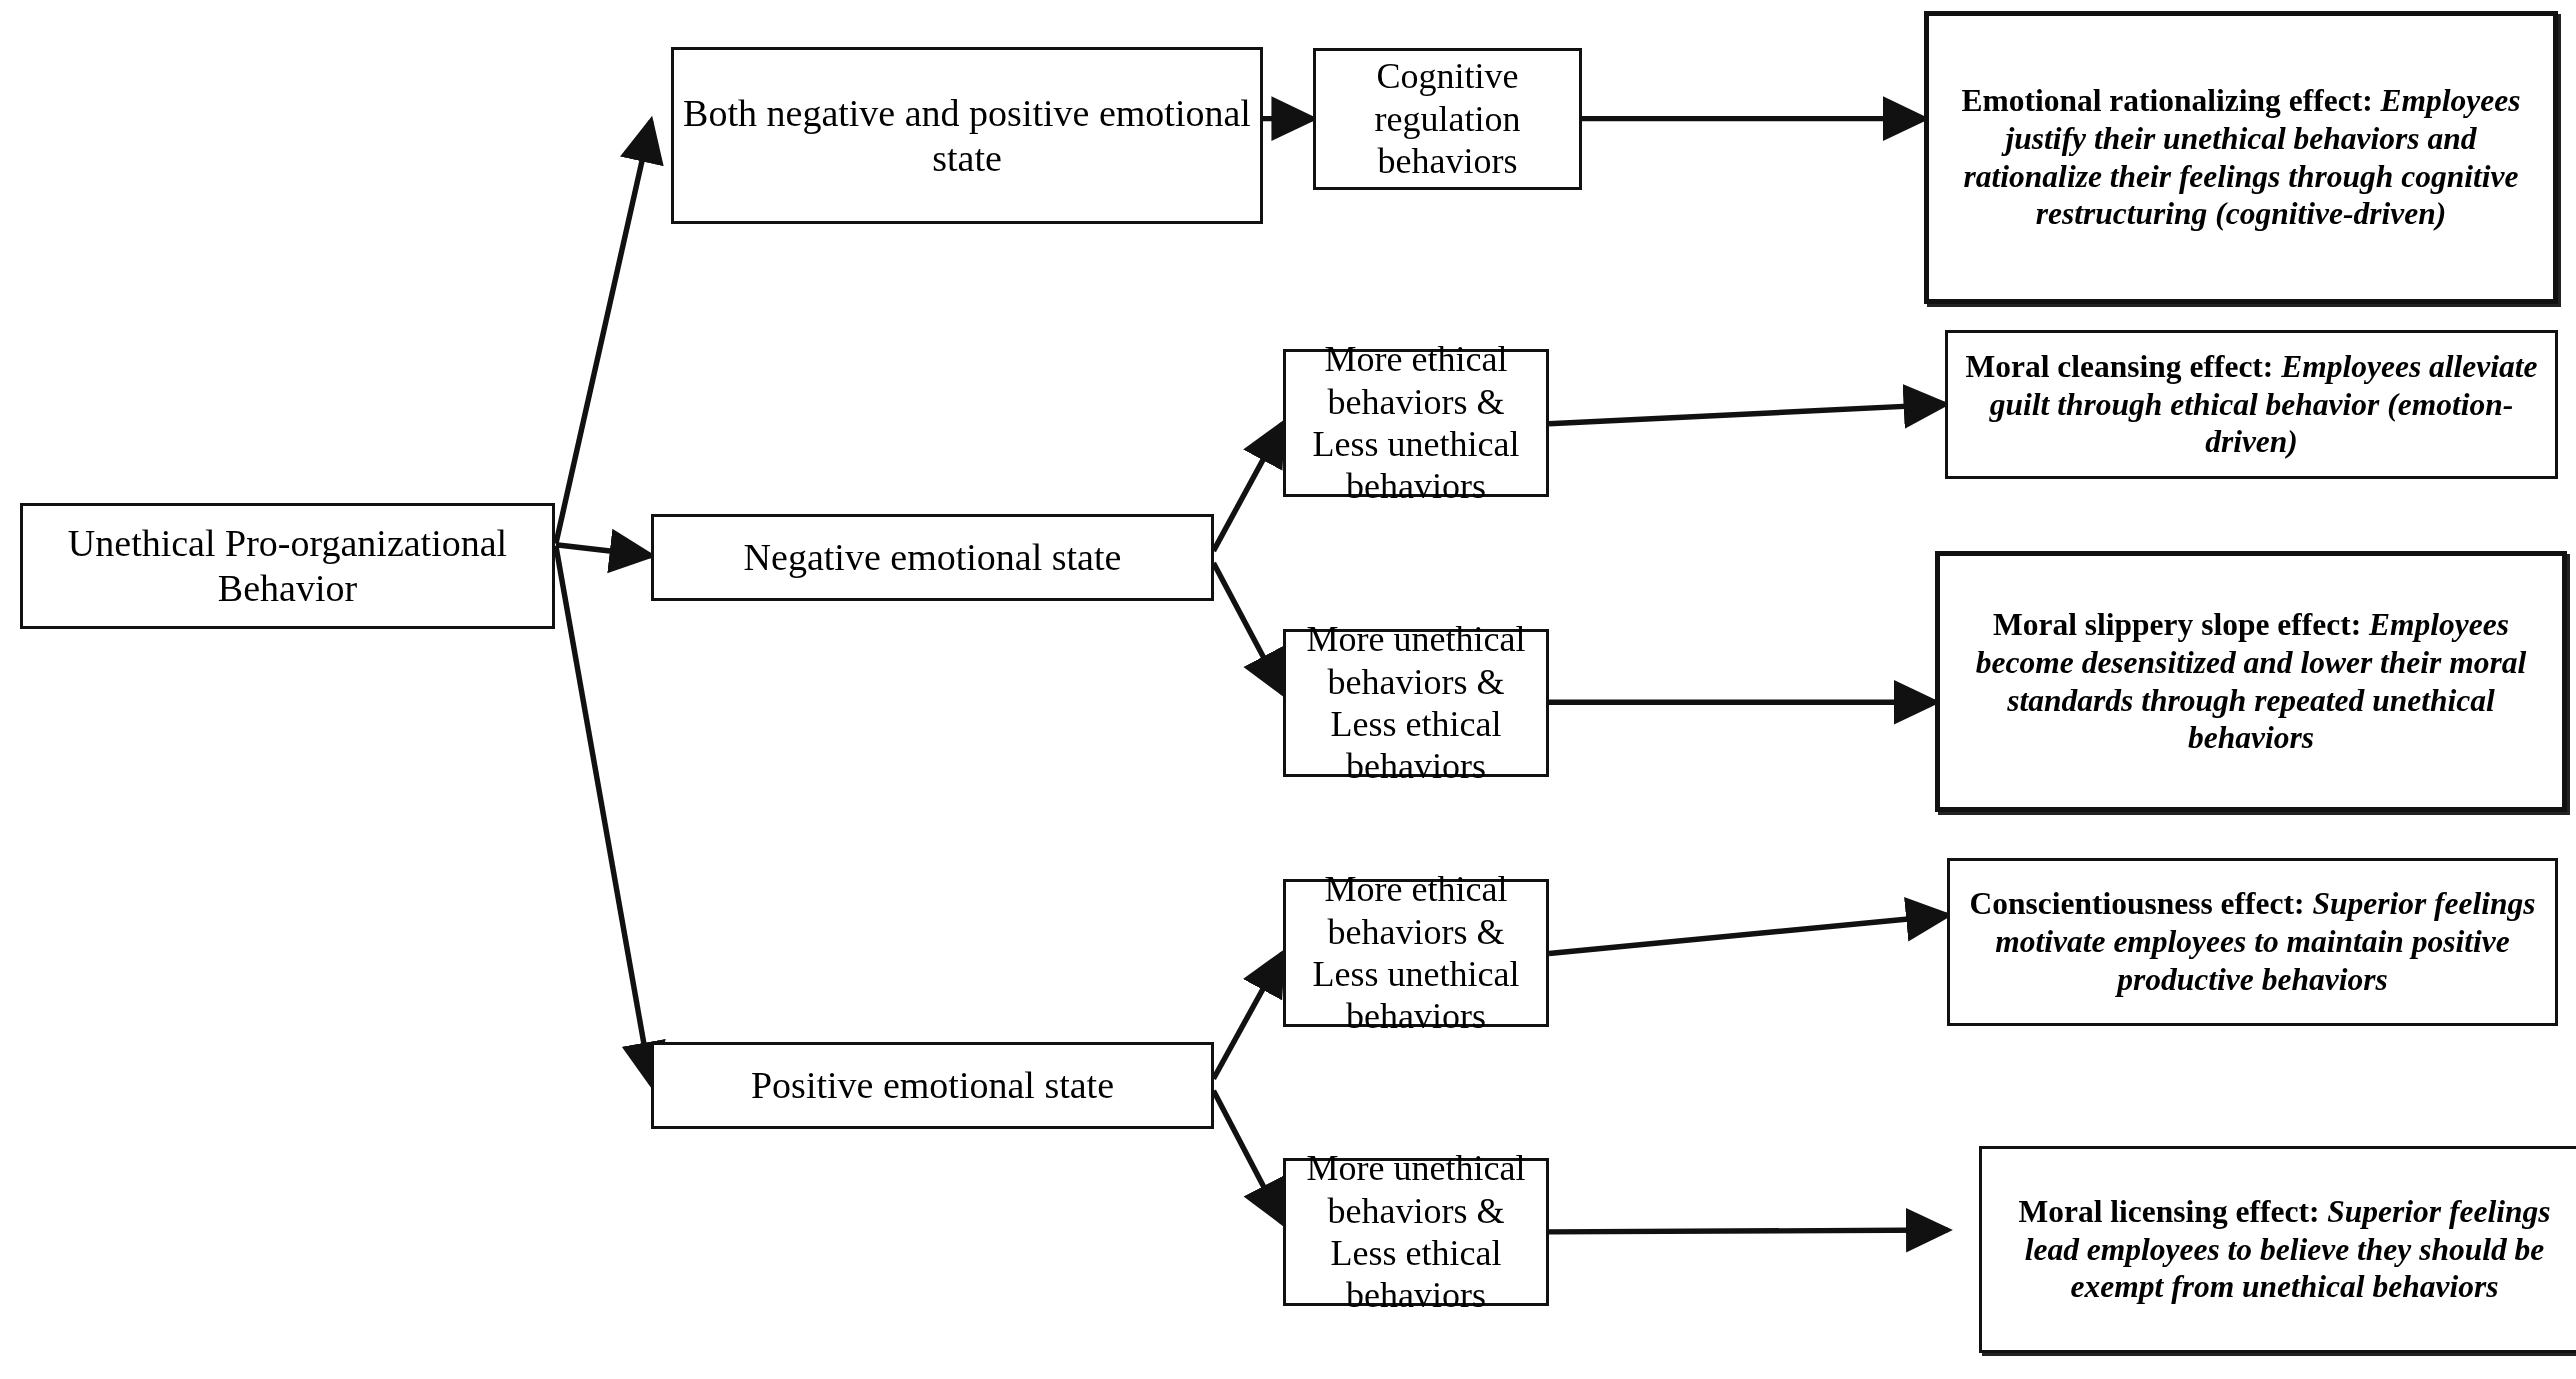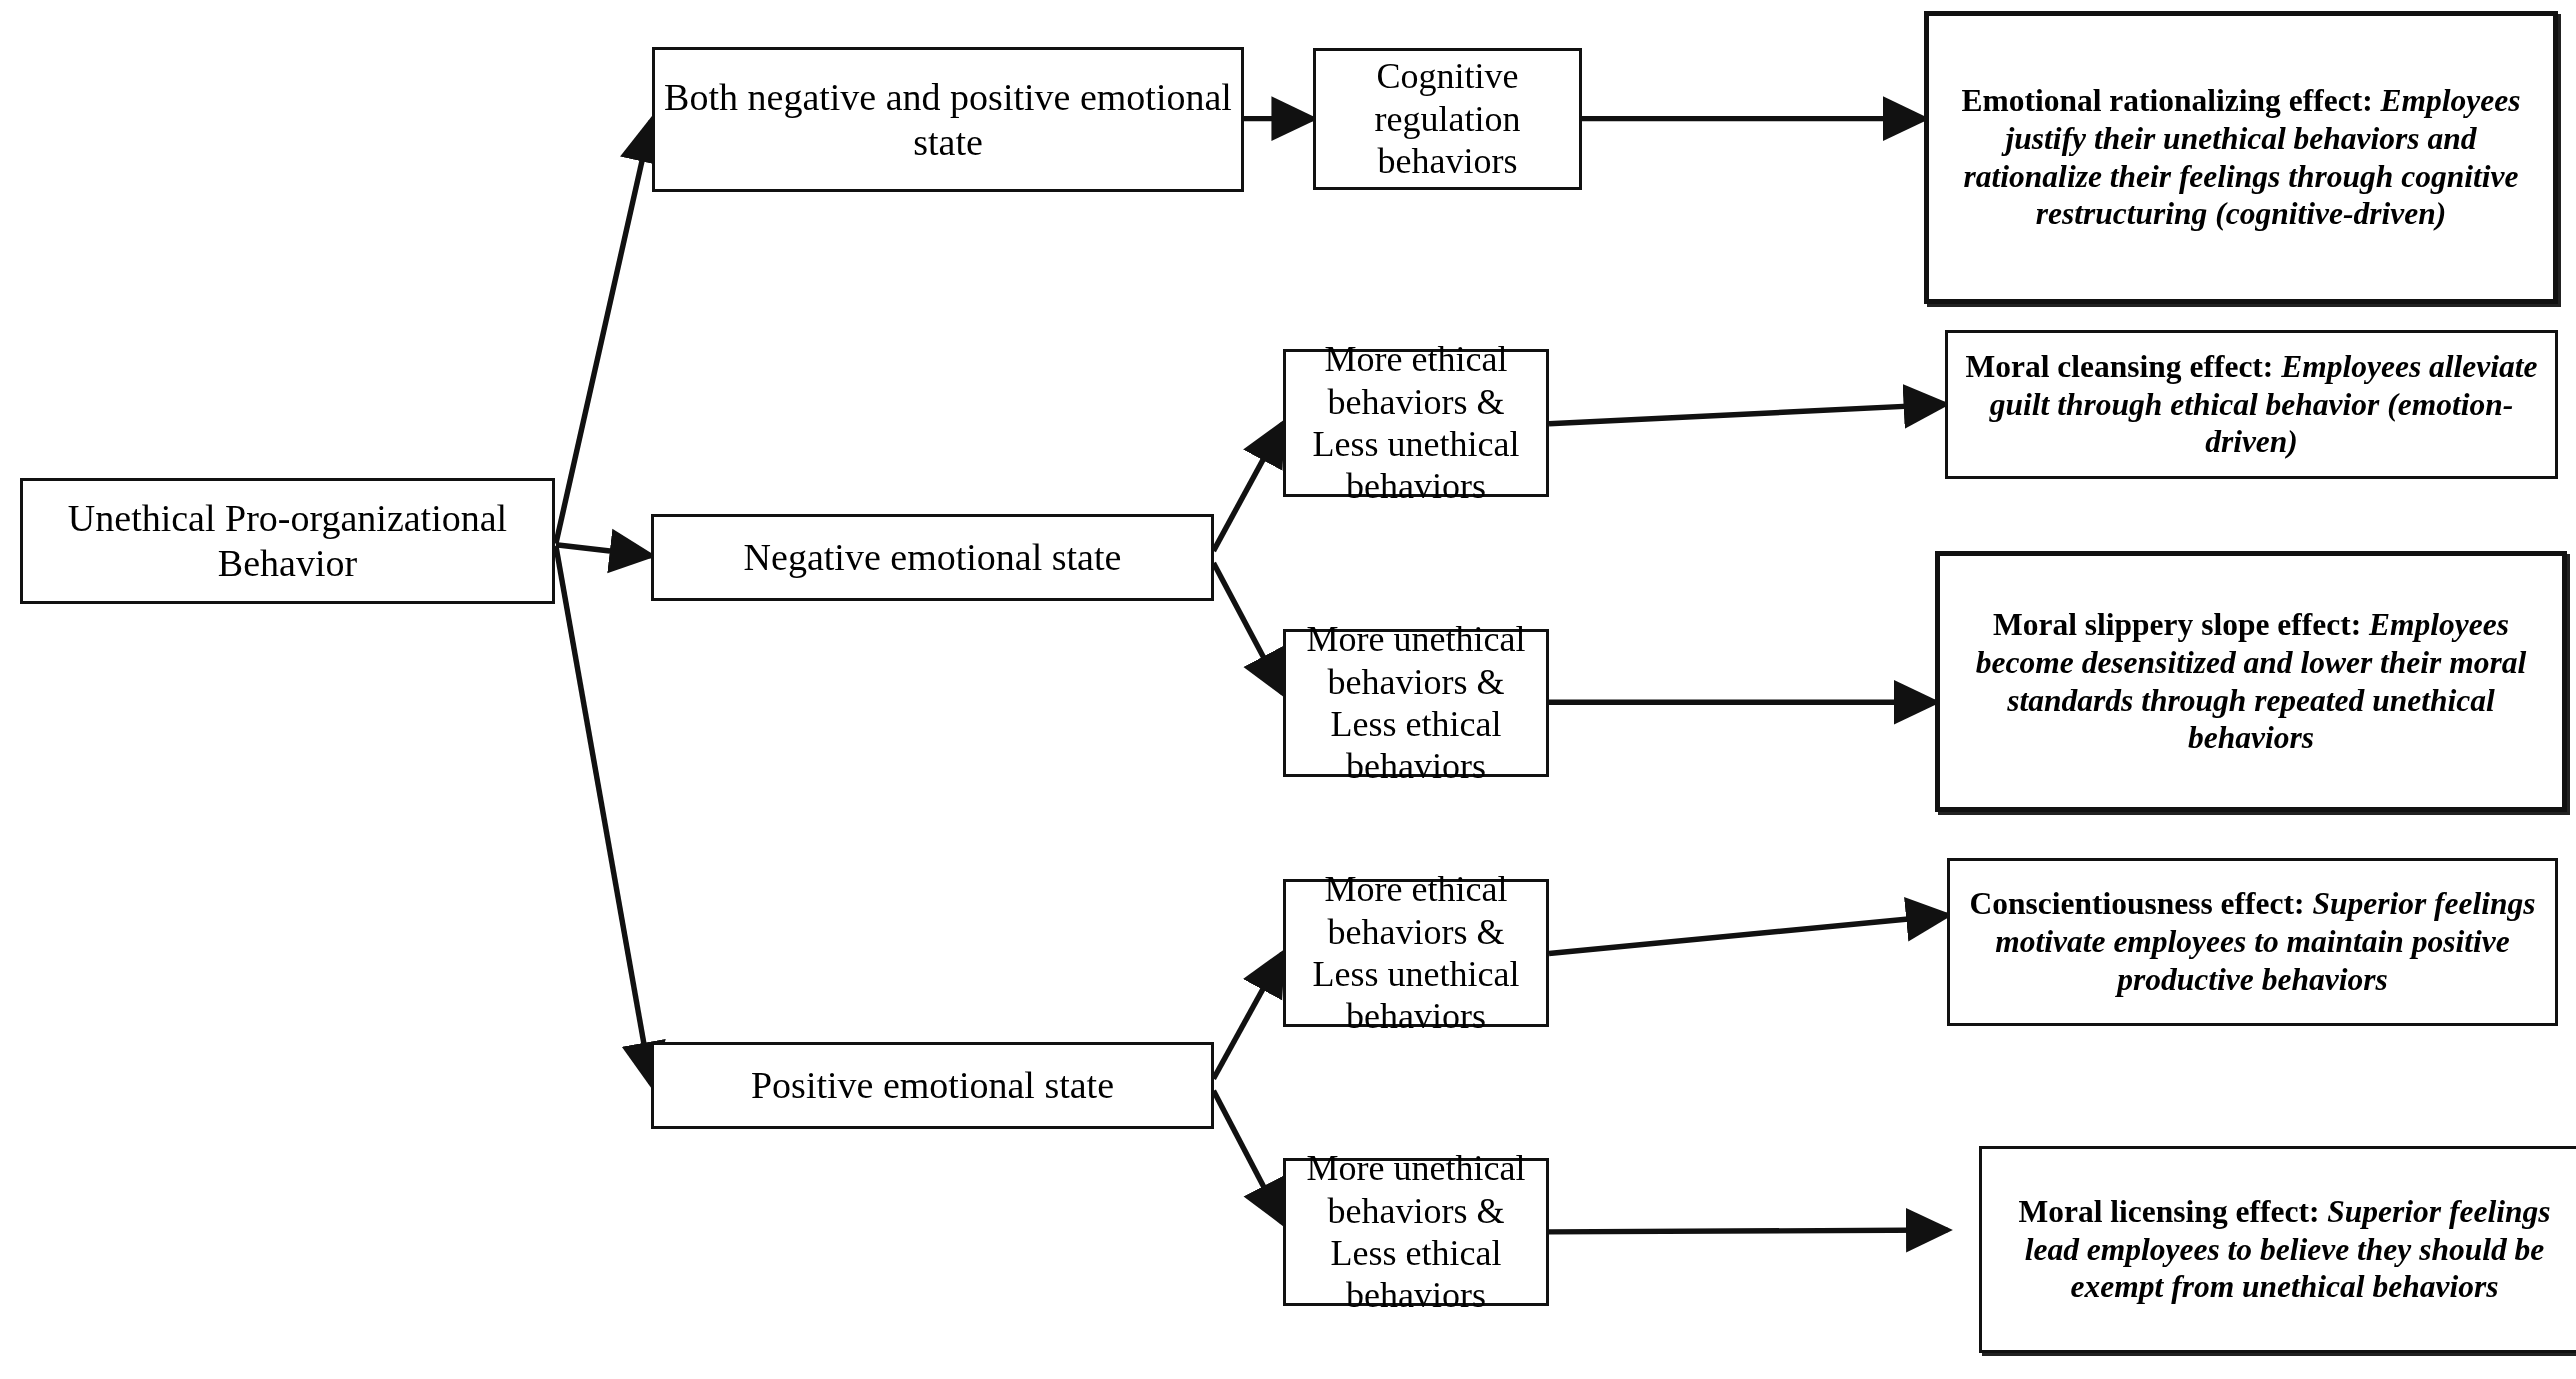--- a/index.html
+++ b/index.html
@@ -48,25 +48,25 @@
       <path d="M2558,1160 L3196,1160"></path>
 
       <path d="M2004,1782 L2118,1575"></path>
       <path d="M2004,1802 L2118,2020"></path>
 
       <path d="M2558,1575 L3216,1512"></path>
       <path d="M2558,2035 L3216,2032"></path>
     </g>
   </svg>
 
-  <div class="node lvl1" style="left:20px;top:478px;width:535px;height:126px;">
+  <div class="node lvl1" style="left:20px;top:503px;width:535px;height:126px;">
     <div class="inner">Unethical Pro-organizational Behavior</div>
   </div>
 
-  <div class="node lvl2" style="left:652px;top:47px;width:592px;height:145px;">
+  <div class="node lvl2" style="left:671px;top:47px;width:592px;height:177px;">
     <div class="inner">Both negative and positive emotional state</div>
   </div>
 
   <div class="node lvl2" style="left:651px;top:514px;width:563px;height:87px;text-align:center;">
     <div class="inner">Negative emotional state</div>
   </div>
 
   <div class="node lvl2" style="left:651px;top:1042px;width:563px;height:87px;">
     <div class="inner">Positive emotional state</div>
   </div>

